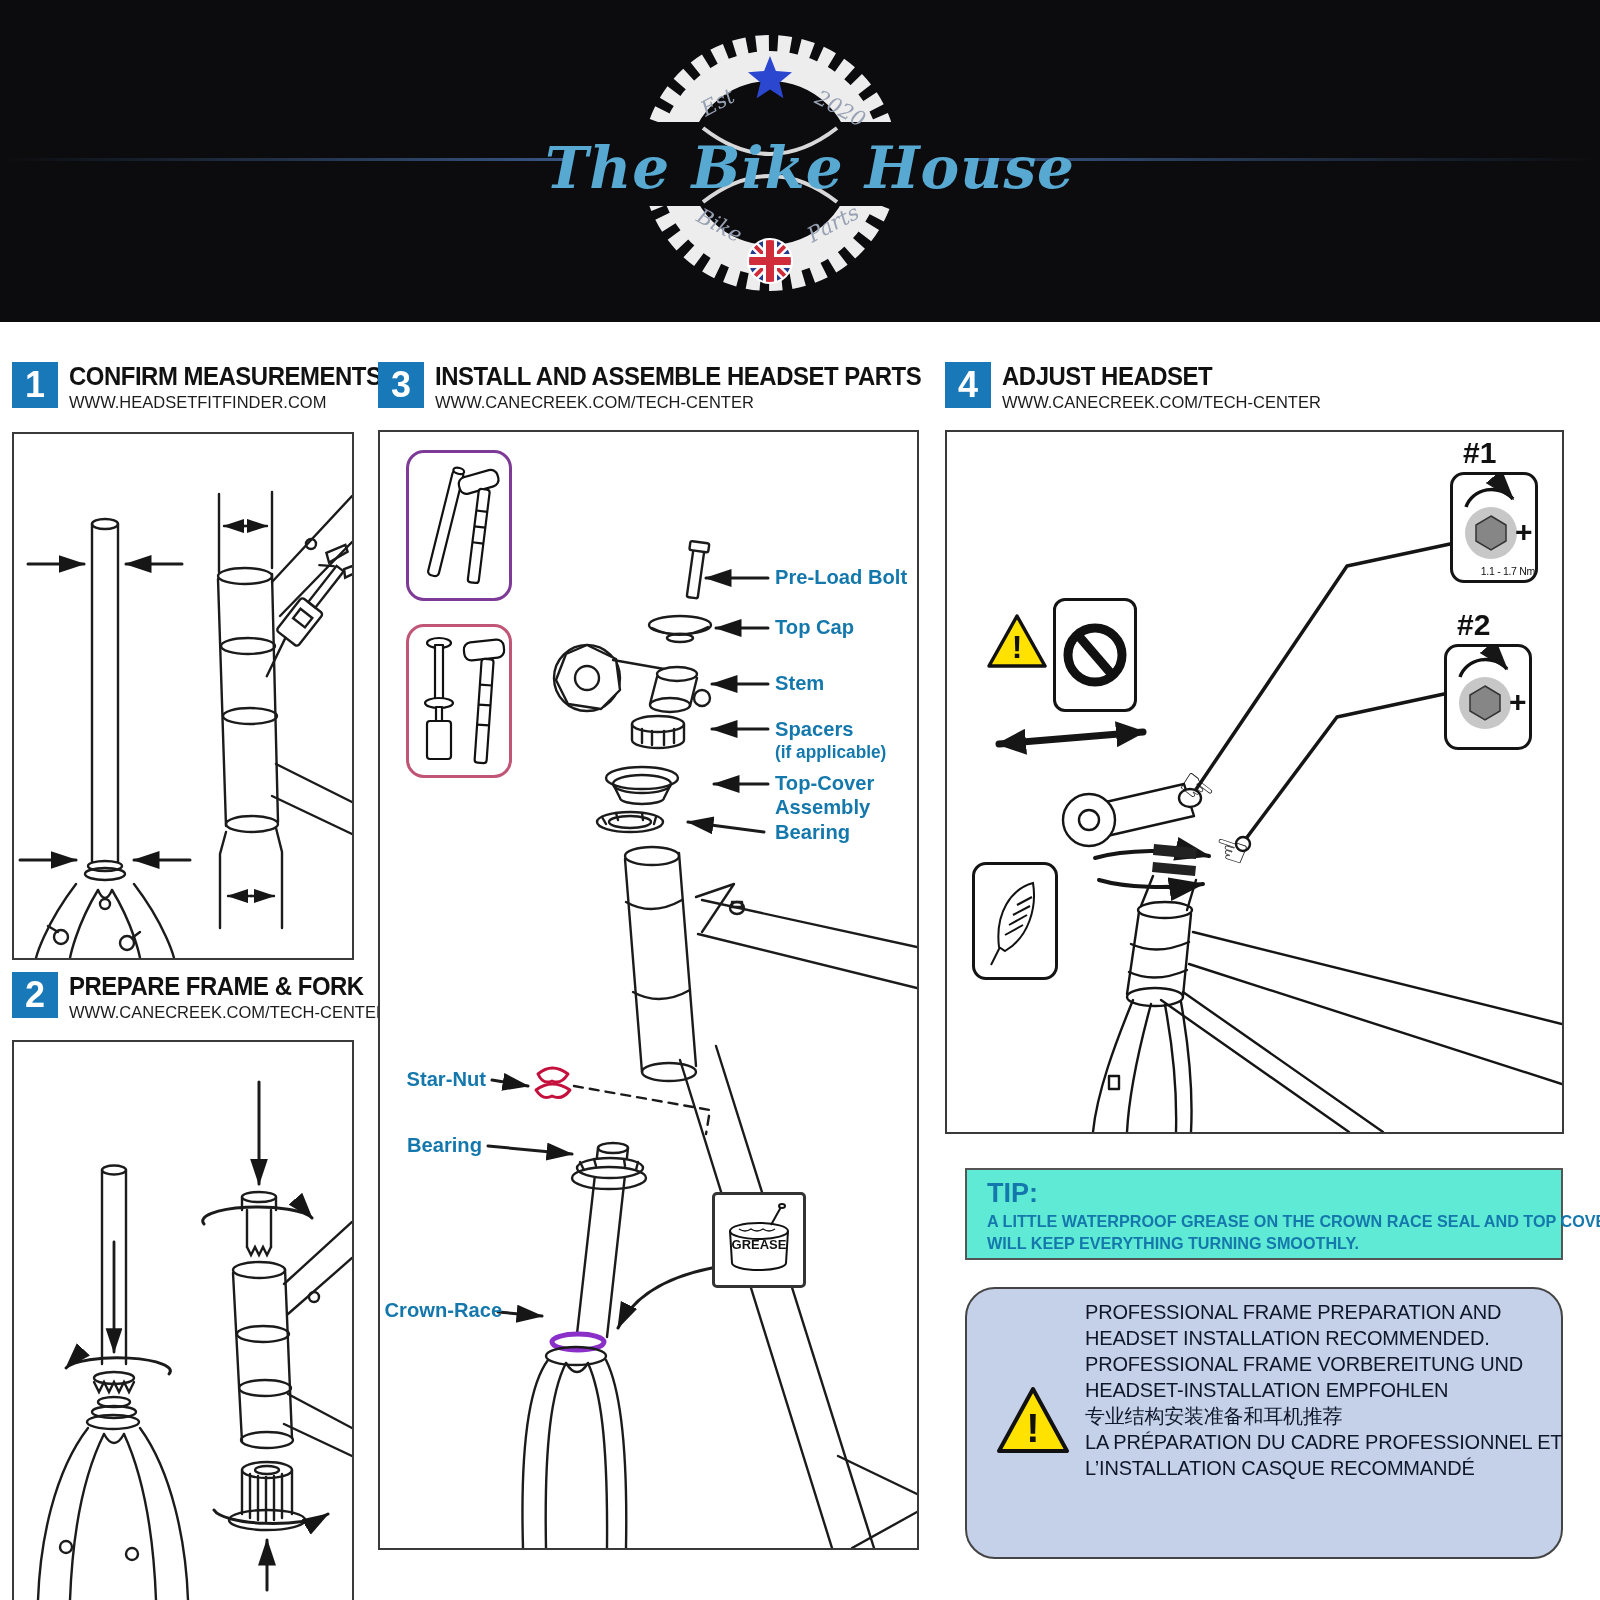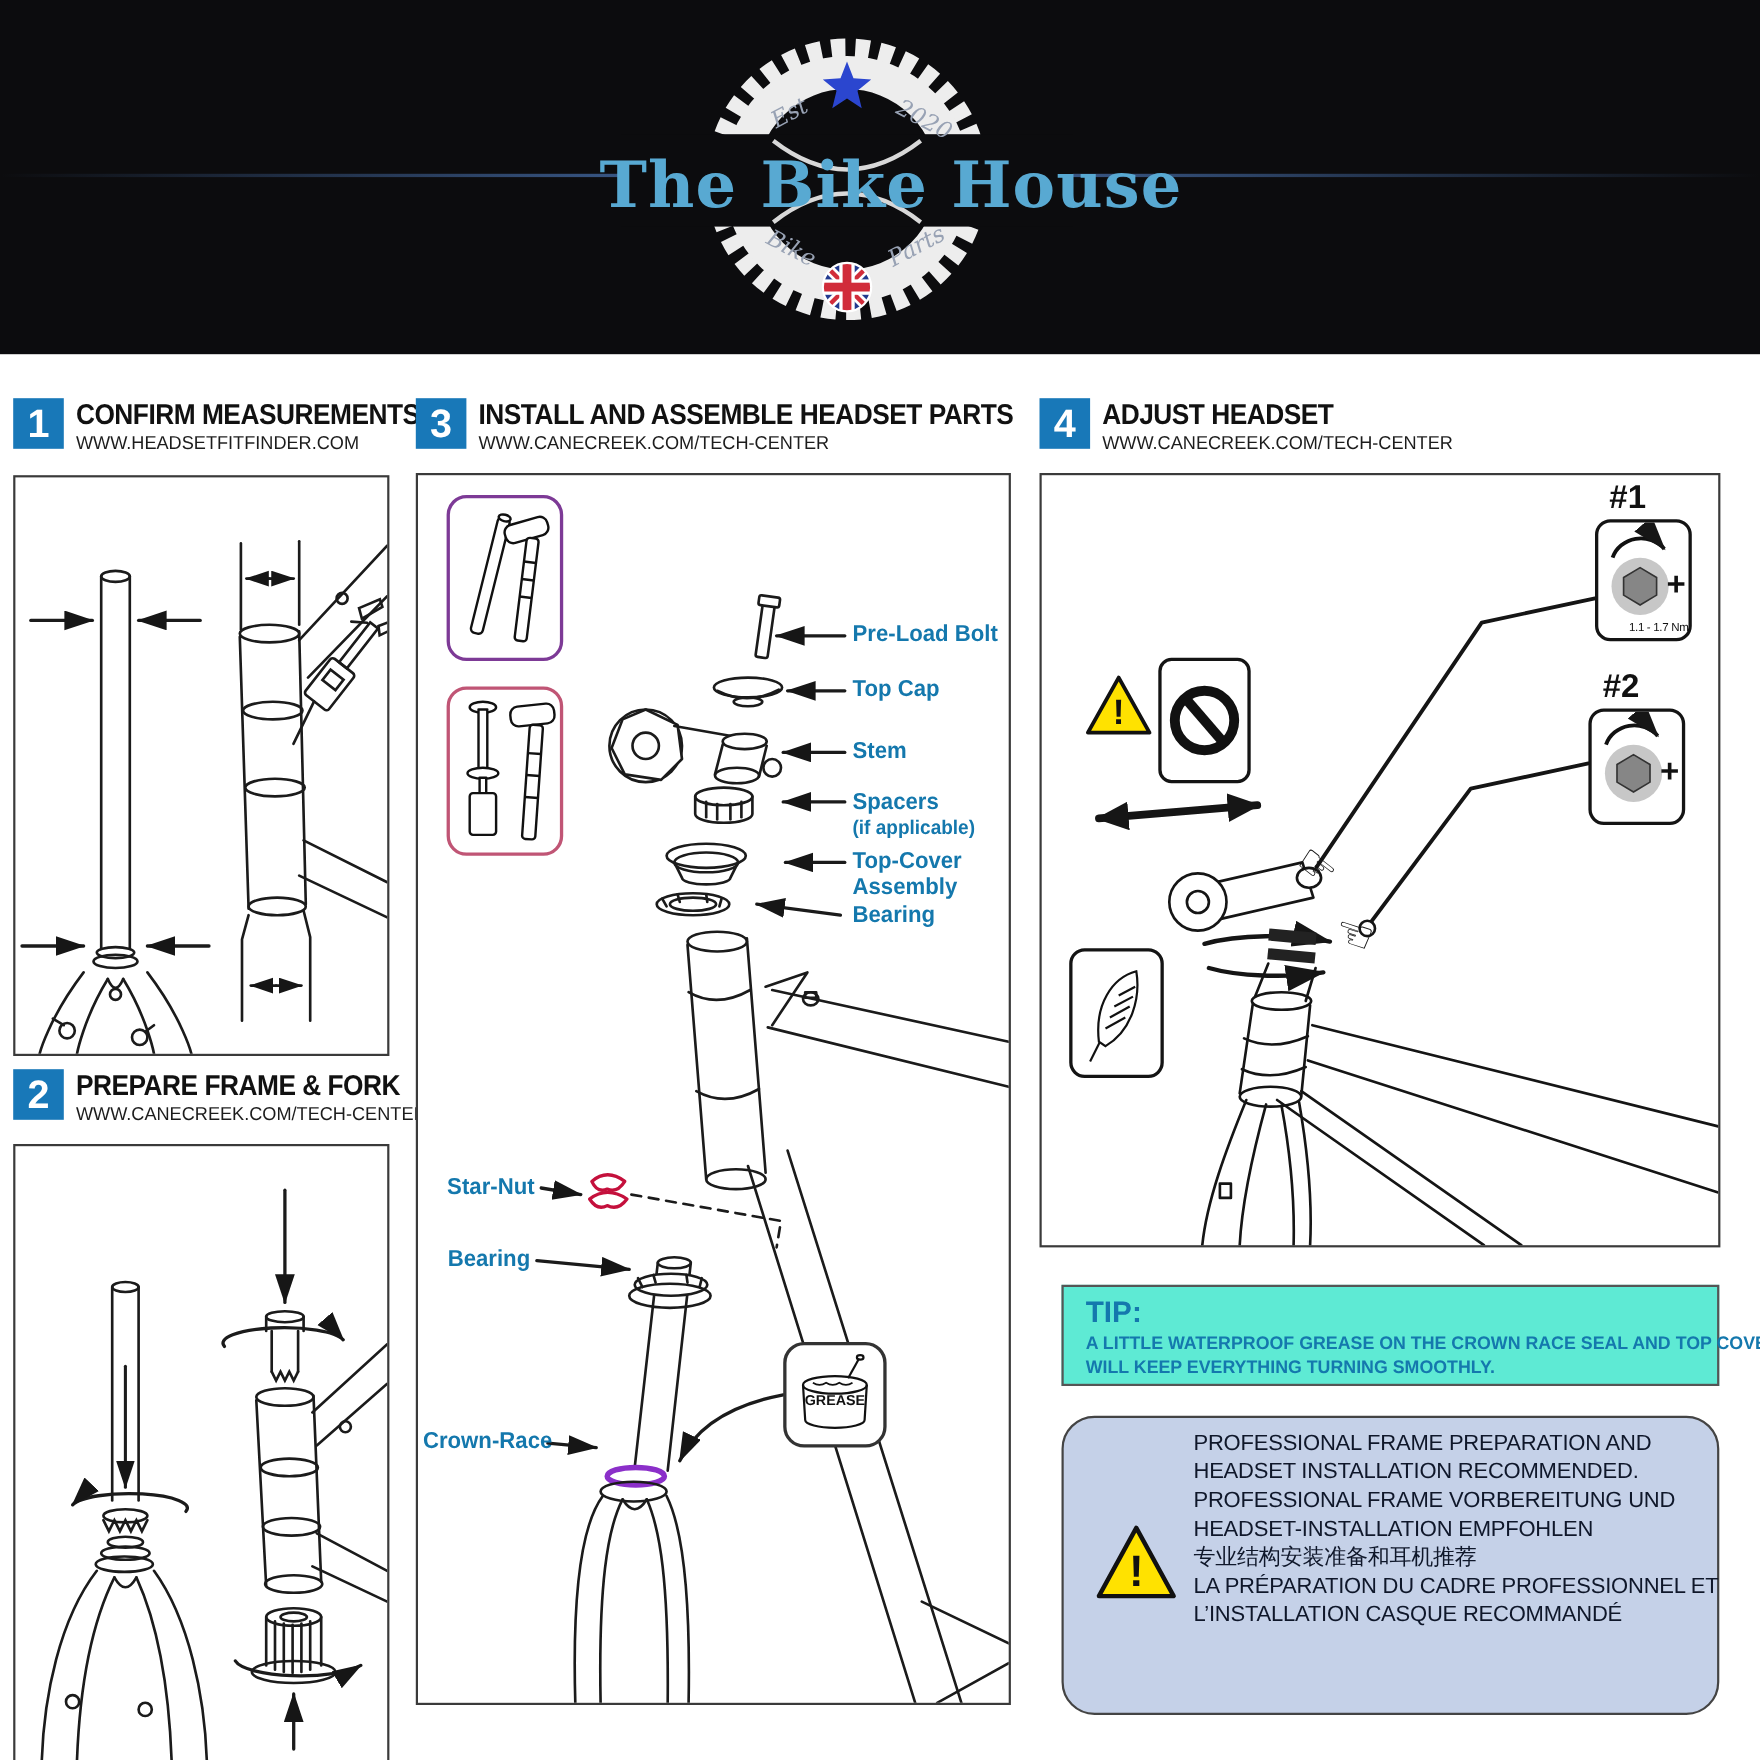--- a/index.html
+++ b/index.html
@@ -6,21 +6,21 @@
   .page{position:relative;width:1600px;height:1600px;background:#ffffff;
         font-family:"Liberation Sans",sans-serif;overflow:hidden;margin:0 auto;}
   .abs{position:absolute;}
 
   
   .banner{position:absolute;left:0;top:0;width:1600px;height:322px;background:#0c0c0e;}
   .banner-line{position:absolute;top:158px;height:3px;}
   .banner-line.left{left:0;width:565px;background:linear-gradient(90deg,rgba(40,70,120,0),rgba(70,110,170,.75));}
   .banner-line.right{left:975px;width:625px;background:linear-gradient(270deg,rgba(40,70,120,0),rgba(70,110,170,.75));}
   .brand-script{position:absolute;left:545px;top:134px;width:460px;text-align:center;
-        font-family:"DejaVu Serif",serif;font-weight:bold;
+        font-family:"DejaVu Serif",serif;font-style:italic;font-weight:bold;
         font-size:58px;color:#58a9d2;white-space:nowrap;letter-spacing:1px;}
 
   
   .step{position:absolute;display:flex;gap:11px;align-items:flex-start;}
   .step-num{width:46px;height:46px;background:#1878b8;color:#fff;font-weight:bold;
         font-size:36px;display:flex;align-items:center;justify-content:center;flex:0 0 auto;}
   .step-title{font-size:26px;font-weight:bold;color:#111;white-space:nowrap;
         transform:scaleX(.92);transform-origin:left;letter-spacing:-.5px;line-height:1.02;margin-top:1px;}
   .step-url{font-size:17px;color:#1c1c1c;white-space:nowrap;margin-top:3px;
         transform:scaleX(.97);transform-origin:left;}
@@ -381,21 +381,21 @@
           </g>
         <g transform="rotate(4 75 85)">
           <rect x="69" y="32" width="12" height="104" rx="3"></rect>
           <line x1="69" y1="58" x2="81" y2="58"></line>
             <line x1="69" y1="78" x2="81" y2="78"></line>
             <line x1="69" y1="98" x2="81" y2="98"></line>
         </g>
       </svg>
     </div>
 
-    <div class="roundbox" style="left:332px;top:788px;width:88px;height:90px;border-color:#333;border-radius:19px">
+    <div class="roundbox" style="left:332px;top:760px;width:88px;height:90px;border-color:#333;border-radius:5px">
       <svg width="88" height="90" viewBox="0 0 88 90" stroke="#111" stroke-width="2" fill="none">
         <ellipse cx="44" cy="36" rx="29" ry="8" fill="#fff"></ellipse>
         <path d="M15,36 L17,68 A27,7 0 0 0 71,68 L73,36"></path>
         <path d="M24,34 Q30,38 36,34 Q42,38 48,34 Q54,38 60,34" stroke-width="1.5"></path>
         <line x1="56" y1="30" x2="66" y2="12"></line>
           <ellipse cx="67" cy="11" rx="3" ry="2"></ellipse>
       </svg>
       <div style="position:absolute;left:0;top:42px;width:100%;text-align:center;font-size:13px;font-weight:bold;color:#111">GREASE</div>
     </div>
 

